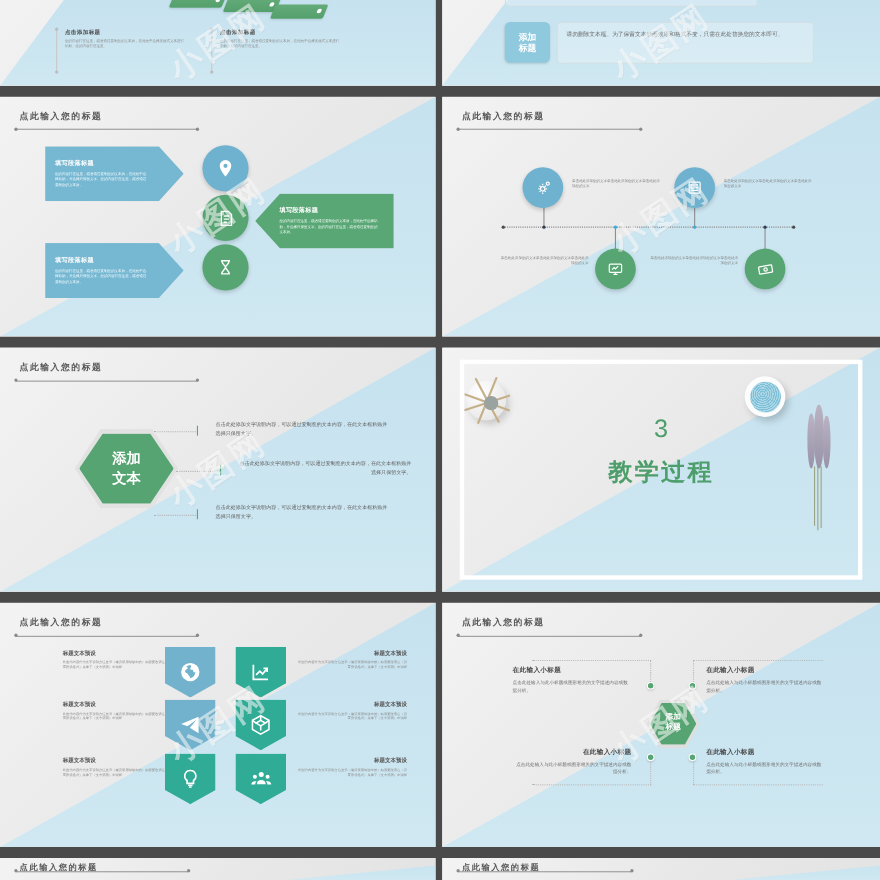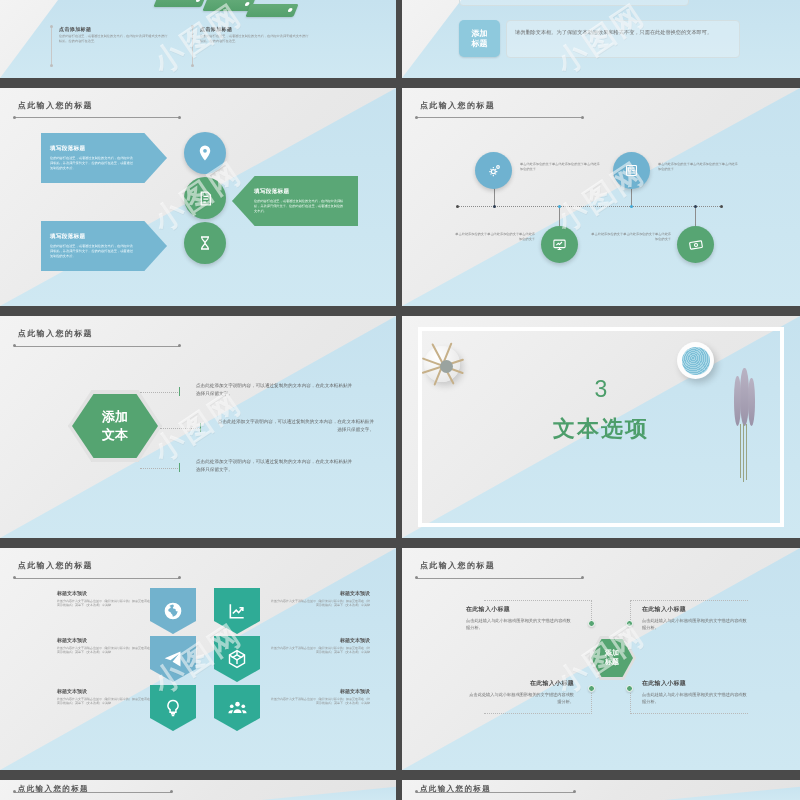--- a/index.html
+++ b/index.html
@@ -419,21 +419,21 @@
       <div class="head" style="left:8px;top:0;width:9px;height:58px;"></div>
       <div class="head" style="left:2px;top:8px;width:7px;height:50px;"></div>
       <div class="head" style="left:16px;top:10px;width:7px;height:48px;"></div>
       <div class="stem" style="left:11px;top:56px;height:58px;background:#9aa484;"></div>
       <div class="stem" style="left:14px;top:56px;height:56px;background:#9aa484;"></div>
       <div class="stem" style="left:8px;top:56px;height:54px;background:#9aa484;"></div>
     </div>
 
     <div class="frame"></div>
     <div class="sec-num">3</div>
-    <div class="sec-title">文本选项</div>
+    <div class="sec-title">教学过程</div>
   </div>
 
   <div class="slide" id="slideG">
     <div class="bg-gray"></div>
     <div class="bg-blue"></div>
 
     <div class="s-title">点此输入您的标题</div>
     <div class="s-rule"></div>
 
     <div class="g-txt" style="left:57px;top:42px;">

